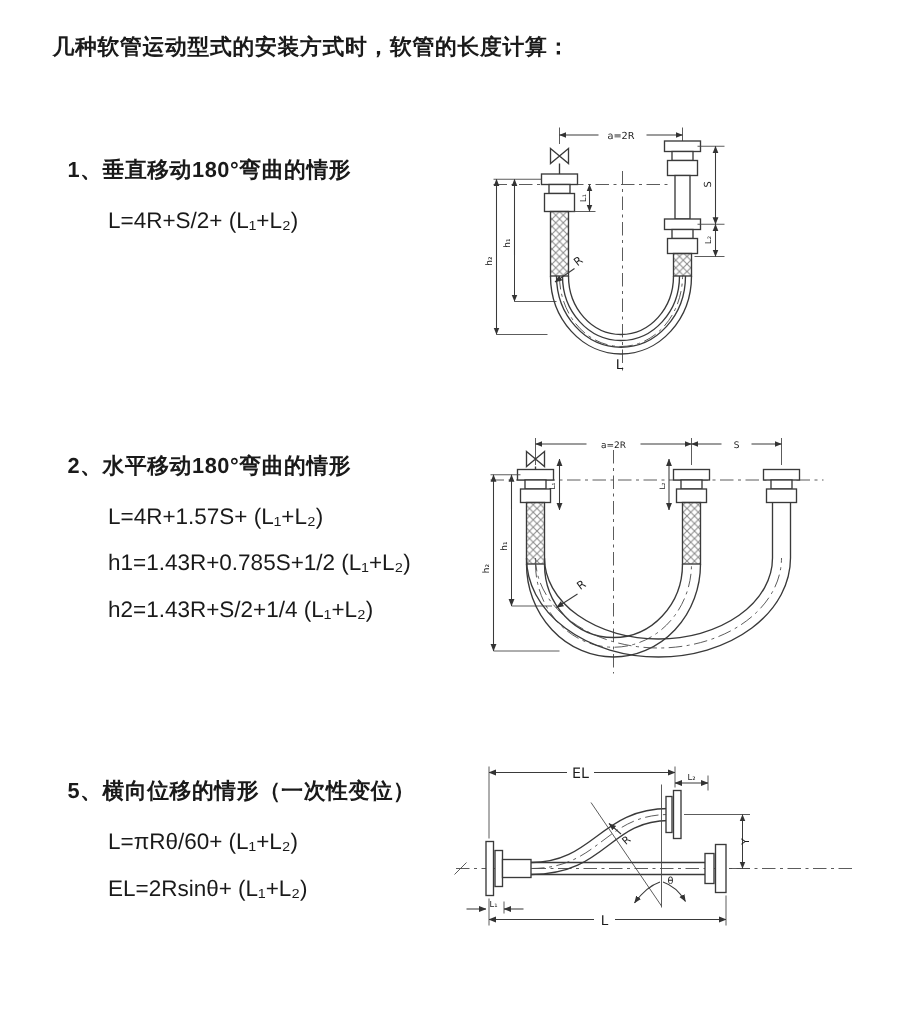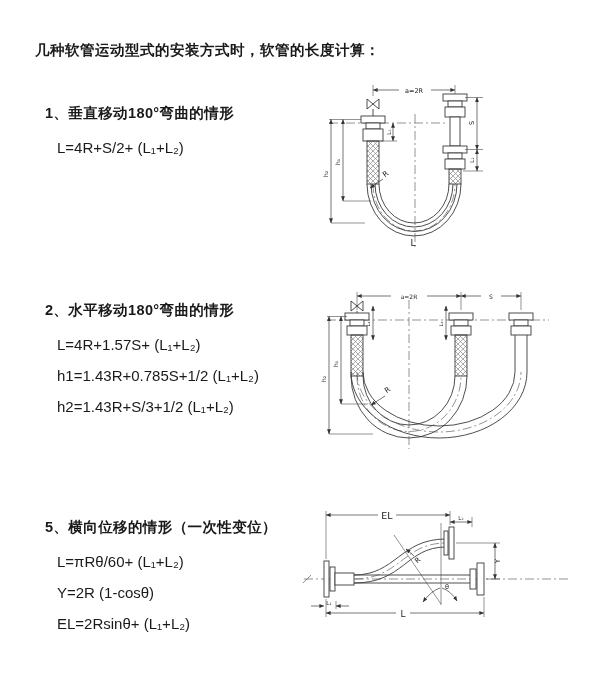--- a/index.html
+++ b/index.html
@@ -4,25 +4,24 @@
 <style>
   html,body{margin:0;padding:0;}
   body{
     width:600px;height:675px;position:relative;background:#ffffff;
     font-family:"Liberation Sans","DejaVu Sans",sans-serif;color:#1a1a1a;
     overflow:hidden;
   }
   .page-title{
     position:absolute;left:35px;top:22px;font-size:14.5px;font-weight:600;
     letter-spacing:0.5px;
-    margin-top:19px;
   }
   .section{position:absolute;left:45px;}
   .heading{font-size:14.5px;font-weight:700;margin-bottom:9px;letter-spacing:0.4px;white-space:nowrap;}
-  .formula{margin-left:12px;font-size:15px;line-height:31px;height:31px;white-space:nowrap;}
+  .formula{margin-left:27px;font-size:15px;line-height:31px;height:31px;white-space:nowrap;}
   .diagram{position:absolute;}
   svg text{font-family:"DejaVu Sans",sans-serif;fill:#1c1c1c;}
   .drw{stroke:#3a3a3a;stroke-width:0.9;fill:none;}
   .dim{stroke:#3a3a3a;stroke-width:0.7;fill:none;}
   .cl{stroke:#4a4a4a;stroke-width:0.6;fill:none;stroke-dasharray:9 3 2 3;}
   .thin{stroke:#4a4a4a;stroke-width:0.6;fill:none;}
   .wht{fill:#ffffff;stroke:#3a3a3a;stroke-width:0.9;}
 </style>
 </head>
 <body>
@@ -31,27 +30,26 @@
 
 <div class="section" style="top:104px">
   <div class="heading">1、垂直移动180°弯曲的情形</div>
   <div class="formula">L=4R+S/2+ (L₁+L₂)</div>
 </div>
 
 <div class="section" style="top:301px">
   <div class="heading">2、水平移动180°弯曲的情形</div>
   <div class="formula">L=4R+1.57S+ (L₁+L₂)</div>
   <div class="formula">h1=1.43R+0.785S+1/2 (L₁+L₂)</div>
-  <div class="formula">h2=1.43R+S/3+1/2 (L₁+L₂)</div>
+  <div class="formula">h2=1.43R+S/2+1/4 (L₁+L₂)</div>
 </div>
 
 <div class="section" style="top:518px">
   <div class="heading">5、横向位移的情形（一次性变位）</div>
   <div class="formula">L=πRθ/60+ (L₁+L₂)</div>
-  <div class="formula">Y=2R (1-cosθ)</div>
   <div class="formula">EL=2Rsinθ+ (L₁+L₂)</div>
 </div>
 
 <svg class="diagram" style="left:313px;top:76px" width="252" height="182" viewBox="0 0 252 182">
   <defs>
     <pattern id="ht1" patternUnits="userSpaceOnUse" width="5" height="5">
       <path d="M0,0 L5,5 M5,0 L0,5" stroke="#8a8a8a" stroke-width="0.7"></path>
     </pattern>
     <marker id="m1" viewBox="0 0 10 10" refX="9.5" refY="5" markerWidth="7" markerHeight="7" orient="auto-start-reverse">
       <path d="M0,1 L10,5 L0,9 z" fill="#333"></path>

